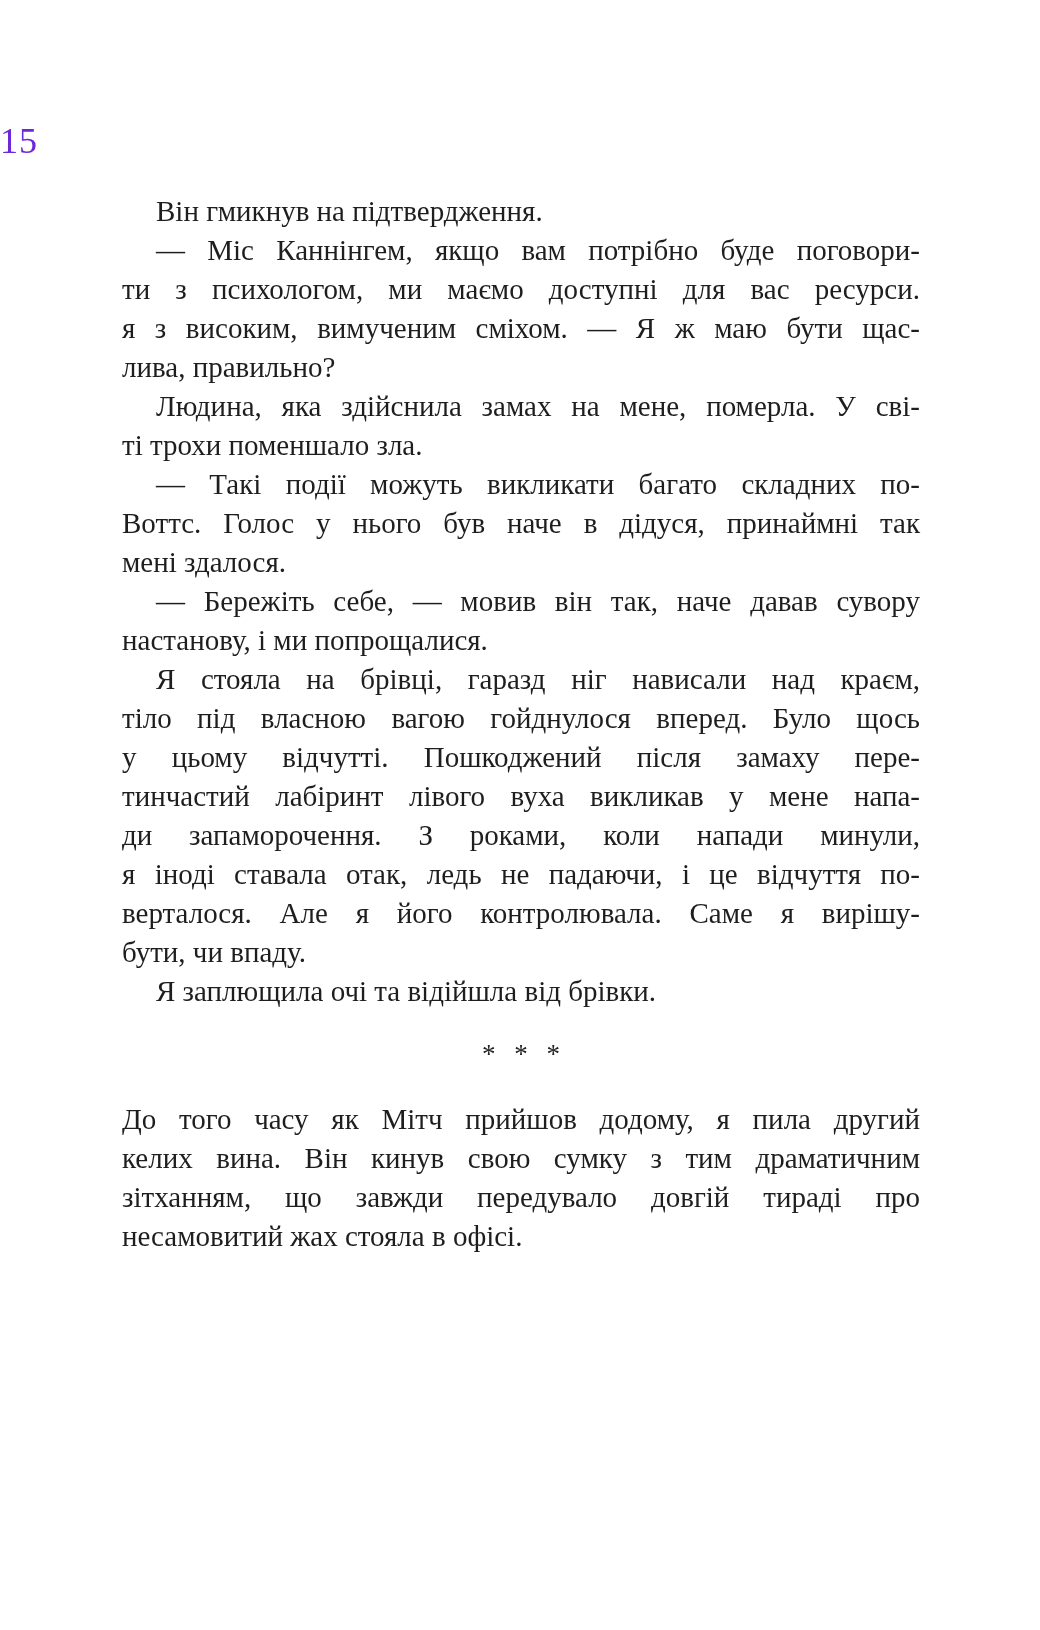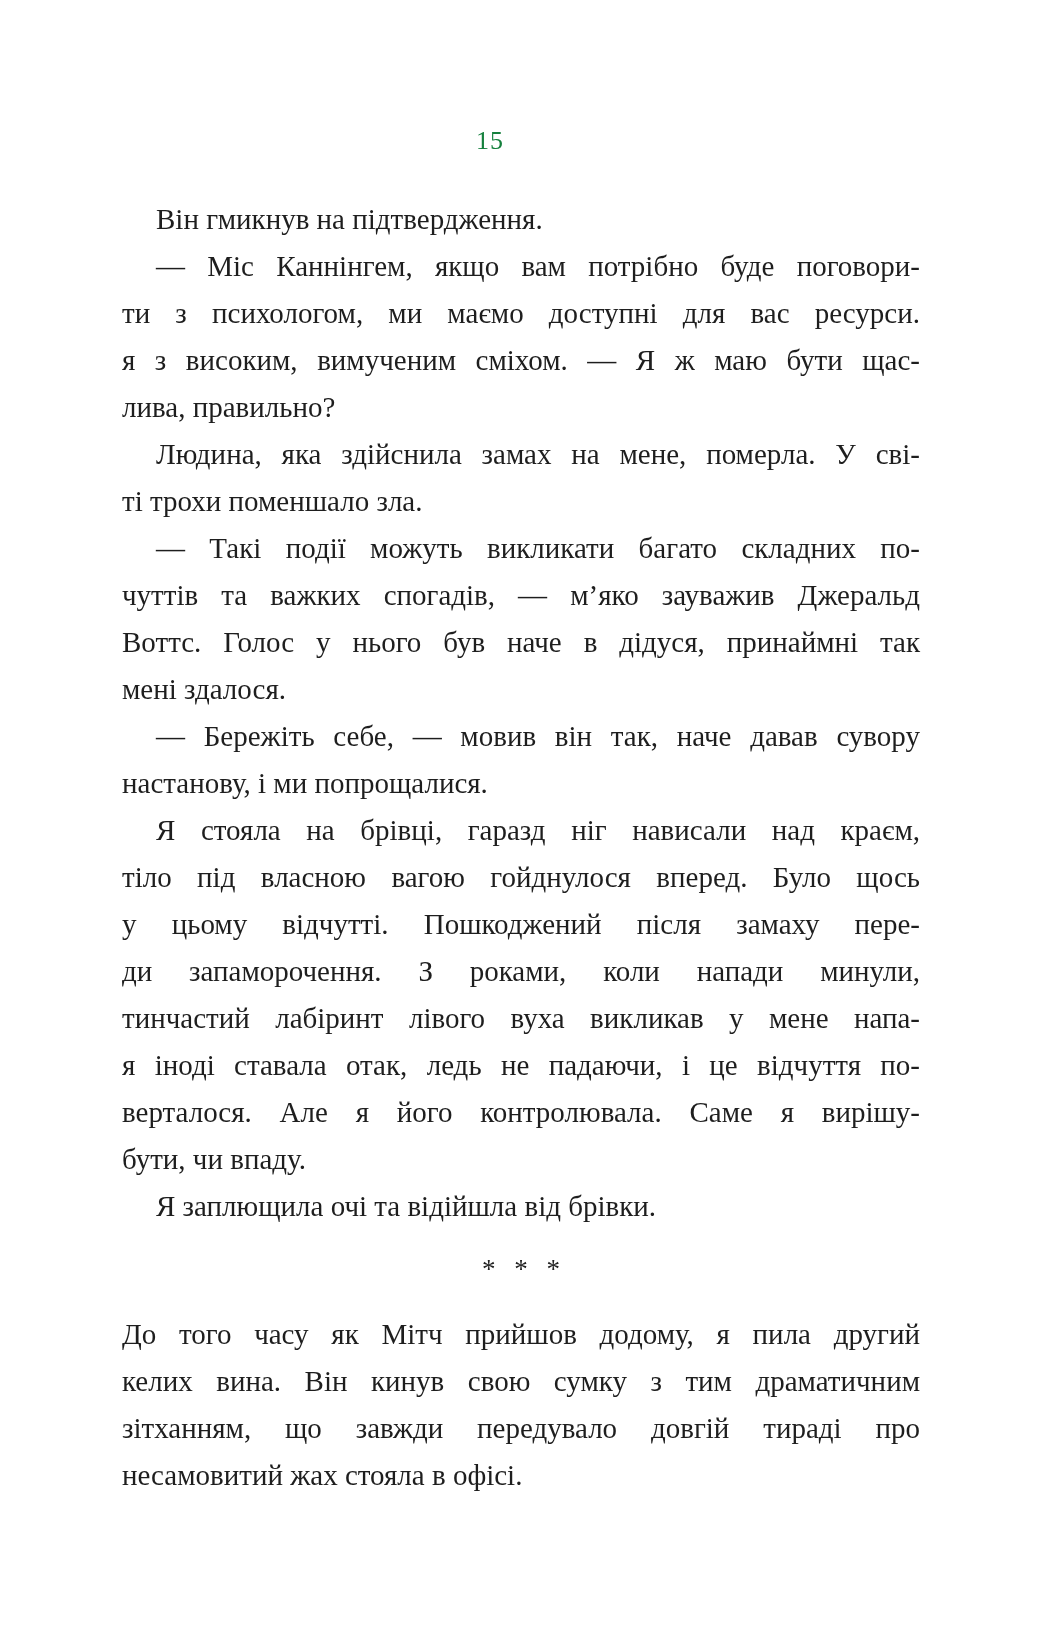--- a/index.html
+++ b/index.html
@@ -14,39 +14,38 @@
     background: #ffffff;
     font-family: "Liberation Serif", "DejaVu Serif", serif;
     color: #1e1e1e;
     overflow: hidden;
   }
   .page-number {
     position: absolute;
     top: 126px;
     left: 0;
     width: 980px;
-    text-align: center;
-    font-size: 26px;
+    text-align: left;
+    font-size: 36px;
     line-height: 30px;
-    color: #15803d;
+    color: #6d28d9;
     letter-spacing: 1px;
   }
   .text-block {
     position: absolute;
     left: 122px;
     top: 192px;
     width: 798px;
     font-size: 29px;
     line-height: 39px;
   }
   .para { margin: 0; padding: 0; }
   .line {
     text-align: justify;
     text-align-last: justify;
-    margin-top: 8px;
   }
   .line.left {
     text-align-last: left;
   }
   .line.indent {
     text-indent: 34px;
   }
   .separator {
     margin: 24px 0 26px 0;
     text-align: center;
@@ -80,37 +79,36 @@
       <div class="line left">лива, правильно?</div>
     </div>
 
     <div class="para">
       <div class="line indent">Людина, яка здійснила замах на мене, померла. У сві-</div>
       <div class="line left">ті трохи поменшало зла.</div>
     </div>
 
     <div class="para">
       <div class="line indent">— Такі події можуть викликати багато складних по-</div>
-      <div class="line">чуттів та важких спогадів, — м’яко зауважив Джеральд</div>
       <div class="line">Воттс. Голос у нього був наче в дідуся, принаймні так</div>
       <div class="line left">мені здалося.</div>
     </div>
 
 
     <div class="para">
       <div class="line indent">— Бережіть себе, — мовив він так, наче давав сувору</div>
       <div class="line left">настанову, і ми попрощалися.</div>
     </div>
 
     <div class="para">
       <div class="line indent">Я стояла на брівці, гаразд ніг нависали над краєм,</div>
       <div class="line">тіло під власною вагою гойднулося вперед. Було щось</div>
       <div class="line">у цьому відчутті. Пошкоджений після замаху пере-</div>
+      <div class="line">тинчастий лабіринт лівого вуха викликав у мене напа-</div>
       <div class="line">ди запаморочення. З роками, коли напади минули,</div>
-      <div class="line">тинчастий лабіринт лівого вуха викликав у мене напа-</div>
       <div class="line">я іноді ставала отак, ледь не падаючи, і це відчуття по-</div>
       <div class="line">верталося. Але я його контролювала. Саме я вирішу-</div>
       <div class="line left">бути, чи впаду.</div>
     </div>
 
     <div class="para">
       <div class="line indent left">Я заплющила очі та відійшла від брівки.</div>
     </div>
 
     <div class="separator">* * *</div>

